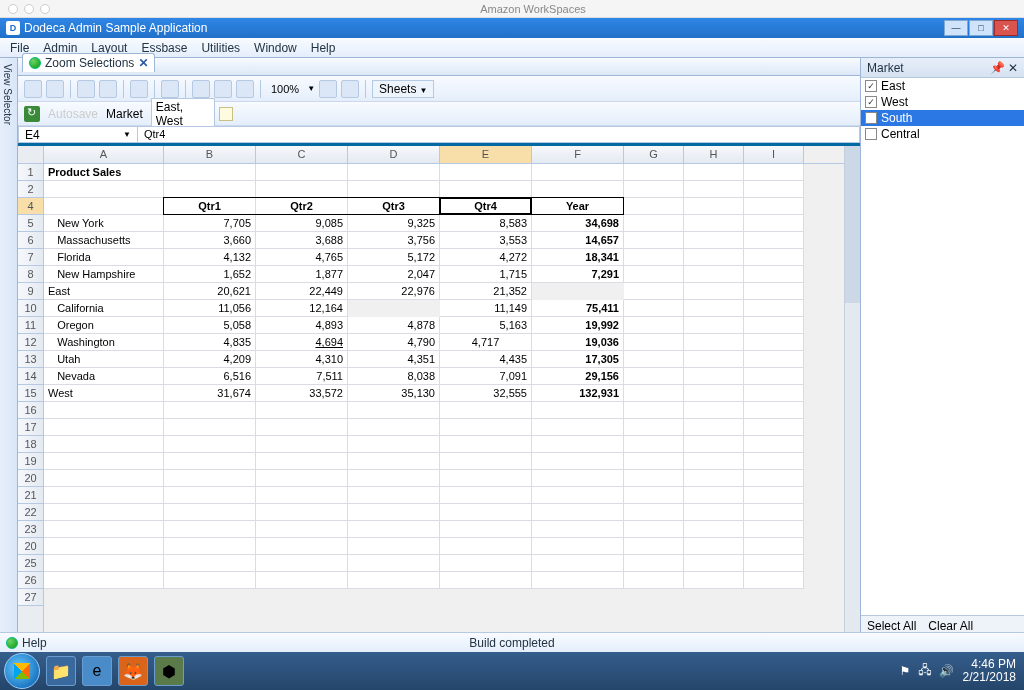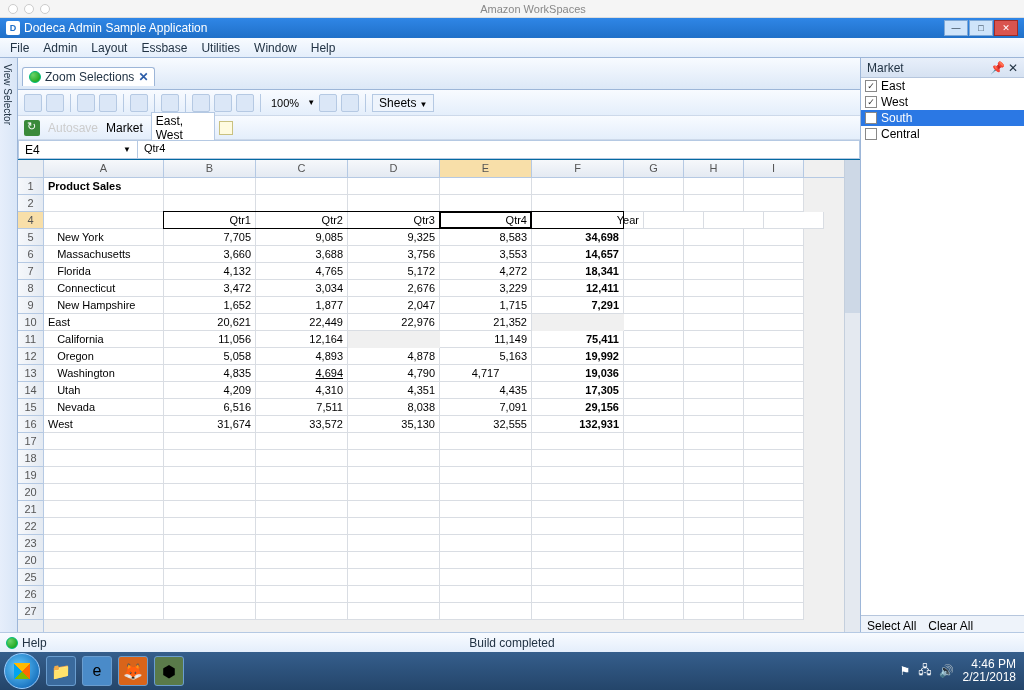--- a/index.html
+++ b/index.html
@@ -12,53 +12,53 @@
 .app-titlebar .ico { width:14px; height:14px; background:#fff; margin-right:4px; border-radius:2px; display:flex; align-items:center; justify-content:center; color:#2070c8; font-weight:bold; font-size:9px; }
 .app-titlebar .title { flex:1; }
 .win-btns { display:flex; gap:1px; }
 .win-btn { width:24px; height:16px; background:#cfe4fa; border:1px solid #7fa8d6; display:flex; align-items:center; justify-content:center; font-size:9px; color:#234; }
 .win-btn.close { background:#d9544f; color:#fff; border-color:#a02b26; }
 .menubar { height:20px; background:linear-gradient(#f8fbff,#e4eefb); display:flex; align-items:center; padding:0 4px; border-bottom:1px solid #9db6d8; gap:2px; }
 .menubar span { padding:2px 6px; color:#234; cursor:default; }
 .body-area { display:flex; height:632px; }
 .sidetab { width:18px; background:linear-gradient(to right,#e6eefb,#d9e6f7); border-right:1px solid #9db6d8; writing-mode:vertical-lr; text-orientation:mixed; padding:6px 2px; font-size:10px; color:#234; }
 .center { flex:1; display:flex; flex-direction:column; min-width:0; }
-.tabstrip { height:32px; background:linear-gradient(#f8fbff,#dce8f7); display:flex; align-items:end; padding:3px 4px; border-bottom:1px solid #9db6d8; }
+.tabstrip { height:18px; background:linear-gradient(#f8fbff,#dce8f7); display:flex; align-items:end; padding:3px 4px; border-bottom:1px solid #9db6d8; }
 .doc-tab { background:#fff; border:1px solid #9db6d8; border-bottom:none; padding:2px 6px; display:flex; align-items:center; gap:4px; font-size:11px; color:#234; border-radius:3px 3px 0 0; }
 .doc-tab .ball { width:12px; height:12px; background:radial-gradient(circle at 30% 30%,#6ad36a,#0b9b0b); border-radius:50%; border:1px solid #0b7; }
 .doc-tab .x { width:10px; font-weight:bold; color:#2b5ca8; }
 .toolbar { height:26px; background:linear-gradient(#f8fbff,#e4eefb); border-bottom:1px solid #cdd9ea; display:flex; align-items:center; padding:0 6px; gap:4px; }
 .tb-ico { width:18px; height:18px; background:#dbe7f7; border:1px solid #b5c9e3; border-radius:2px; }
 .tb-sep { width:1px; height:18px; background:#b5c9e3; margin:0 2px; }
 .zoom-val { font-size:11px; padding:0 4px; }
 .sheets-btn { font-size:11px; padding:1px 6px; background:#eef4fc; border:1px solid #b5c9e3; }
 .sel-bar { height:24px; background:linear-gradient(#f8fbff,#e4eefb); border-bottom:1px solid #cdd9ea; display:flex; align-items:center; padding:0 6px; gap:8px; font-size:11px; }
 .sel-bar .arrow { width:16px; height:16px; background:#3a8a3a; border-radius:2px; position:relative; }
 .sel-bar .arrow:after { content:"↻"; color:#fff; position:absolute; left:3px; top:0; font-size:11px; }
 .sel-bar .auto { color:#ccc; }
 .sel-bar .market-val { background:#fff; border:1px solid #b5c9e3; padding:1px 4px; width:64px; display:inline-block; }
 .sel-bar .swatch { width:14px; height:14px; background:#fffbe0; border:1px solid #c9c180; margin-left:-4px; }
-.name-box-bar { height:20px; display:flex; background:#f2f6fc; border-bottom:1px solid #0369a1; }
+.name-box-bar { height:20px; display:flex; background:#f2f6fc; border-bottom:3px solid #0369a1; }
 .name-box { width:120px; background:#fff; border:1px solid #b5c9e3; padding:1px 6px; font-size:11px; display:flex; align-items:center; justify-content:space-between; }
 .formula-box { flex:1; background:#fff; border:1px solid #b5c9e3; border-left:none; padding:1px 6px; font-size:11px; }
 .sheet-area { flex:1; position:relative; display:flex; min-height:0; }
 .sheet-rows { width:26px; background:#e9edf2; border-right:1px solid #b5c9e3; }
 .sheet-main { flex:1; overflow:hidden; position:relative; }
 .corner { height:18px; border-bottom:1px solid #b5c9e3; background:#e9edf2; }
 .colhdrs { height:18px; display:flex; border-bottom:1px solid #b5c9e3; }
 .colhdr { background:linear-gradient(#f6f8fb,#e4eaf2); border-right:1px solid #b5c9e3; text-align:center; font-size:11px; line-height:17px; color:#555; }
 .colhdr.sel { background:#f8dfa9; }
 .rowhdr { height:17px; border-bottom:1px solid #b5c9e3; text-align:center; font-size:11px; line-height:16px; color:#555; background:linear-gradient(to right,#f6f8fb,#e4eaf2); }
 .rowhdr.sel { background:#f8dfa9; }
 .grid { position:absolute; top:18px; left:0; right:0; bottom:0; }
 .grow { height:17px; display:flex; }
 .cell { border-right:1px solid #d9dde3; border-bottom:1px solid #d9dde3; background:#fff; padding:0 4px; line-height:16px; font-size:11px; white-space:nowrap; overflow:visible; }
 .cell.r { text-align:right; }
 .cell.b { font-weight:bold; }
-.cell.hdr { font-weight:normal; text-align:right; }
+.cell.hdr { font-weight:bold; text-align:center; }
 .selected-cell { position:absolute; border:2px solid #000; pointer-events:none; }
 .sheet-tabs { height:20px; background:#eef2f8; border-top:1px solid #b5c9e3; display:flex; align-items:center; position:relative; }
 .sheet-tabs .nav { width:60px; display:flex; padding-left:4px; }
 .sheet-tabs .nav span { font-size:9px; padding:0 2px; color:#555; }
 .sheet-tab { background:#fff; border:1px solid #b5c9e3; border-bottom:none; padding:1px 10px; font-size:11px; margin-left:2px; clip-path:polygon(0 0,100% 0,90% 100%,10% 100%); }
 .hscroll-track { flex:1; margin:0 4px 0 60px; height:14px; background:#e4e9f0; border:1px solid #c4cfdd; position:relative; }
 .hscroll-thumb { position:absolute; left:0; top:0; height:100%; width:40%; background:#cdd8e6; }
 .right-panel { width:164px; background:#f4f7fc; border-left:1px solid #9db6d8; display:flex; flex-direction:column; }
 .panel-hdr { background:linear-gradient(#e8effa,#d6e2f2); height:20px; display:flex; align-items:center; padding:0 6px; font-size:11px; color:#234; border-bottom:1px solid #b6c6dd; justify-content:space-between; }
 .panel-hdr .tools { font-size:10px; }
@@ -233,21 +233,21 @@
               <div class="cell " style="width: 60px;"></div>
               <div class="cell " style="width: 60px;"></div>
               <div class="cell " style="width: 60px;"></div>
             </div>
             <div class="grow">
               <div class="cell " style="width: 120px;"></div>
               <div class="cell hdr" style="width: 92px;">Qtr1</div>
               <div class="cell hdr" style="width: 92px;">Qtr2</div>
               <div class="cell hdr" style="width: 92px;">Qtr3</div>
               <div class="cell hdr" style="width: 92px;">Qtr4</div>
-              <div class="cell hdr" style="width: 112px;">Year</div>
+              <div class="cell hdr" style="width: 92px;">Year</div>
               <div class="cell " style="width: 60px;"></div>
               <div class="cell " style="width: 60px;"></div>
               <div class="cell " style="width: 60px;"></div>
             </div>
             <div class="grow">
               <div class="cell " style="width: 120px;">&nbsp;&nbsp;&nbsp;New York</div>
               <div class="cell r" style="width: 92px;">7,705</div>
               <div class="cell r" style="width: 92px;">9,085</div>
               <div class="cell r" style="width: 92px;">9,325</div>
               <div class="cell r" style="width: 92px;">8,583</div>
@@ -267,31 +267,20 @@
               <div class="cell " style="width: 60px;"></div>
               <div class="cell " style="width: 60px;"></div>
             </div>
             <div class="grow">
               <div class="cell " style="width: 120px;">&nbsp;&nbsp;&nbsp;Florida</div>
               <div class="cell r" style="width: 92px;">4,132</div>
               <div class="cell r" style="width: 92px;">4,765</div>
               <div class="cell r" style="width: 92px;">5,172</div>
               <div class="cell r" style="width: 92px;">4,272</div>
               <div class="cell r b" style="width: 92px;">18,341</div>
-              <div class="cell " style="width: 60px;"></div>
-              <div class="cell " style="width: 60px;"></div>
-              <div class="cell " style="width: 60px;"></div>
-            </div>
-            <div class="grow">
-              <div class="cell " style="width: 120px;">&nbsp;&nbsp;&nbsp;Connecticut</div>
-              <div class="cell r" style="width: 92px;">3,472</div>
-              <div class="cell r" style="width: 92px;">3,034</div>
-              <div class="cell r" style="width: 92px;">2,676</div>
-              <div class="cell r" style="width: 92px;">3,229</div>
-              <div class="cell r b" style="width: 92px;">12,411</div>
               <div class="cell " style="width: 60px;"></div>
               <div class="cell " style="width: 60px;"></div>
               <div class="cell " style="width: 60px;"></div>
             </div>
             <div class="grow">
               <div class="cell " style="width: 120px;">&nbsp;&nbsp;&nbsp;New Hampshire</div>
               <div class="cell r" style="width: 92px;">1,652</div>
               <div class="cell r" style="width: 92px;">1,877</div>
               <div class="cell r" style="width: 92px;">2,047</div>
               <div class="cell r" style="width: 92px;">1,715</div>

